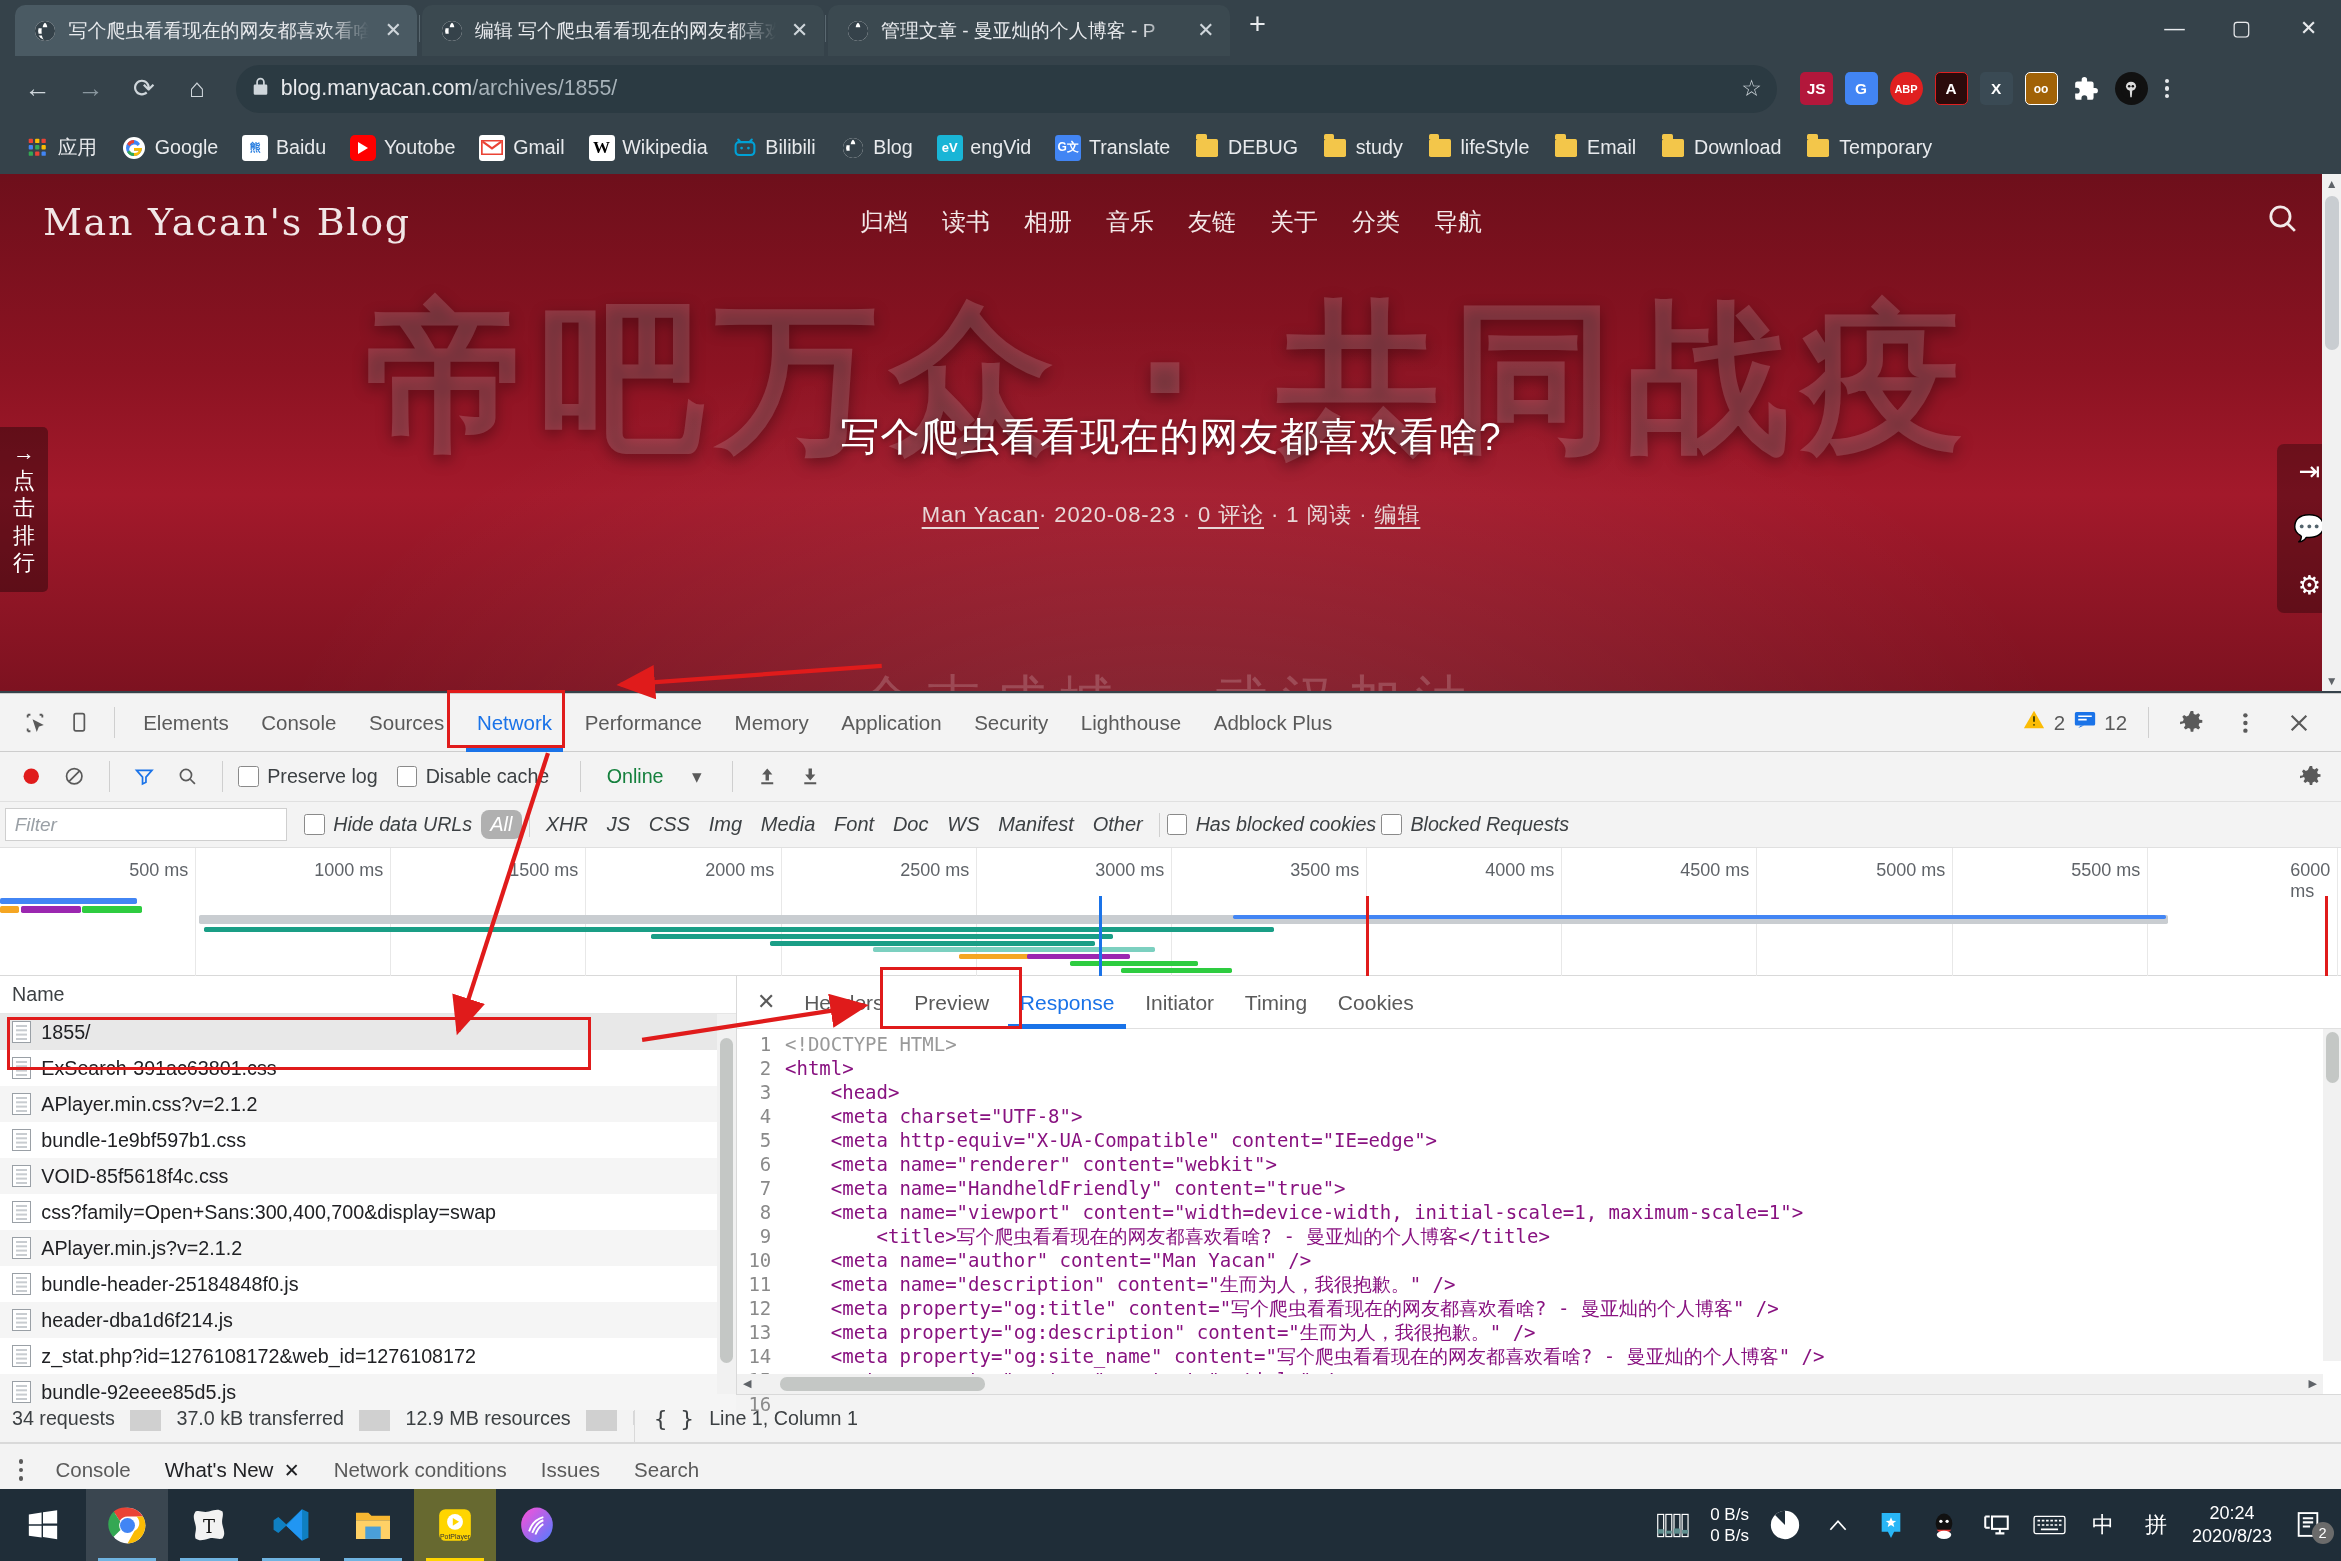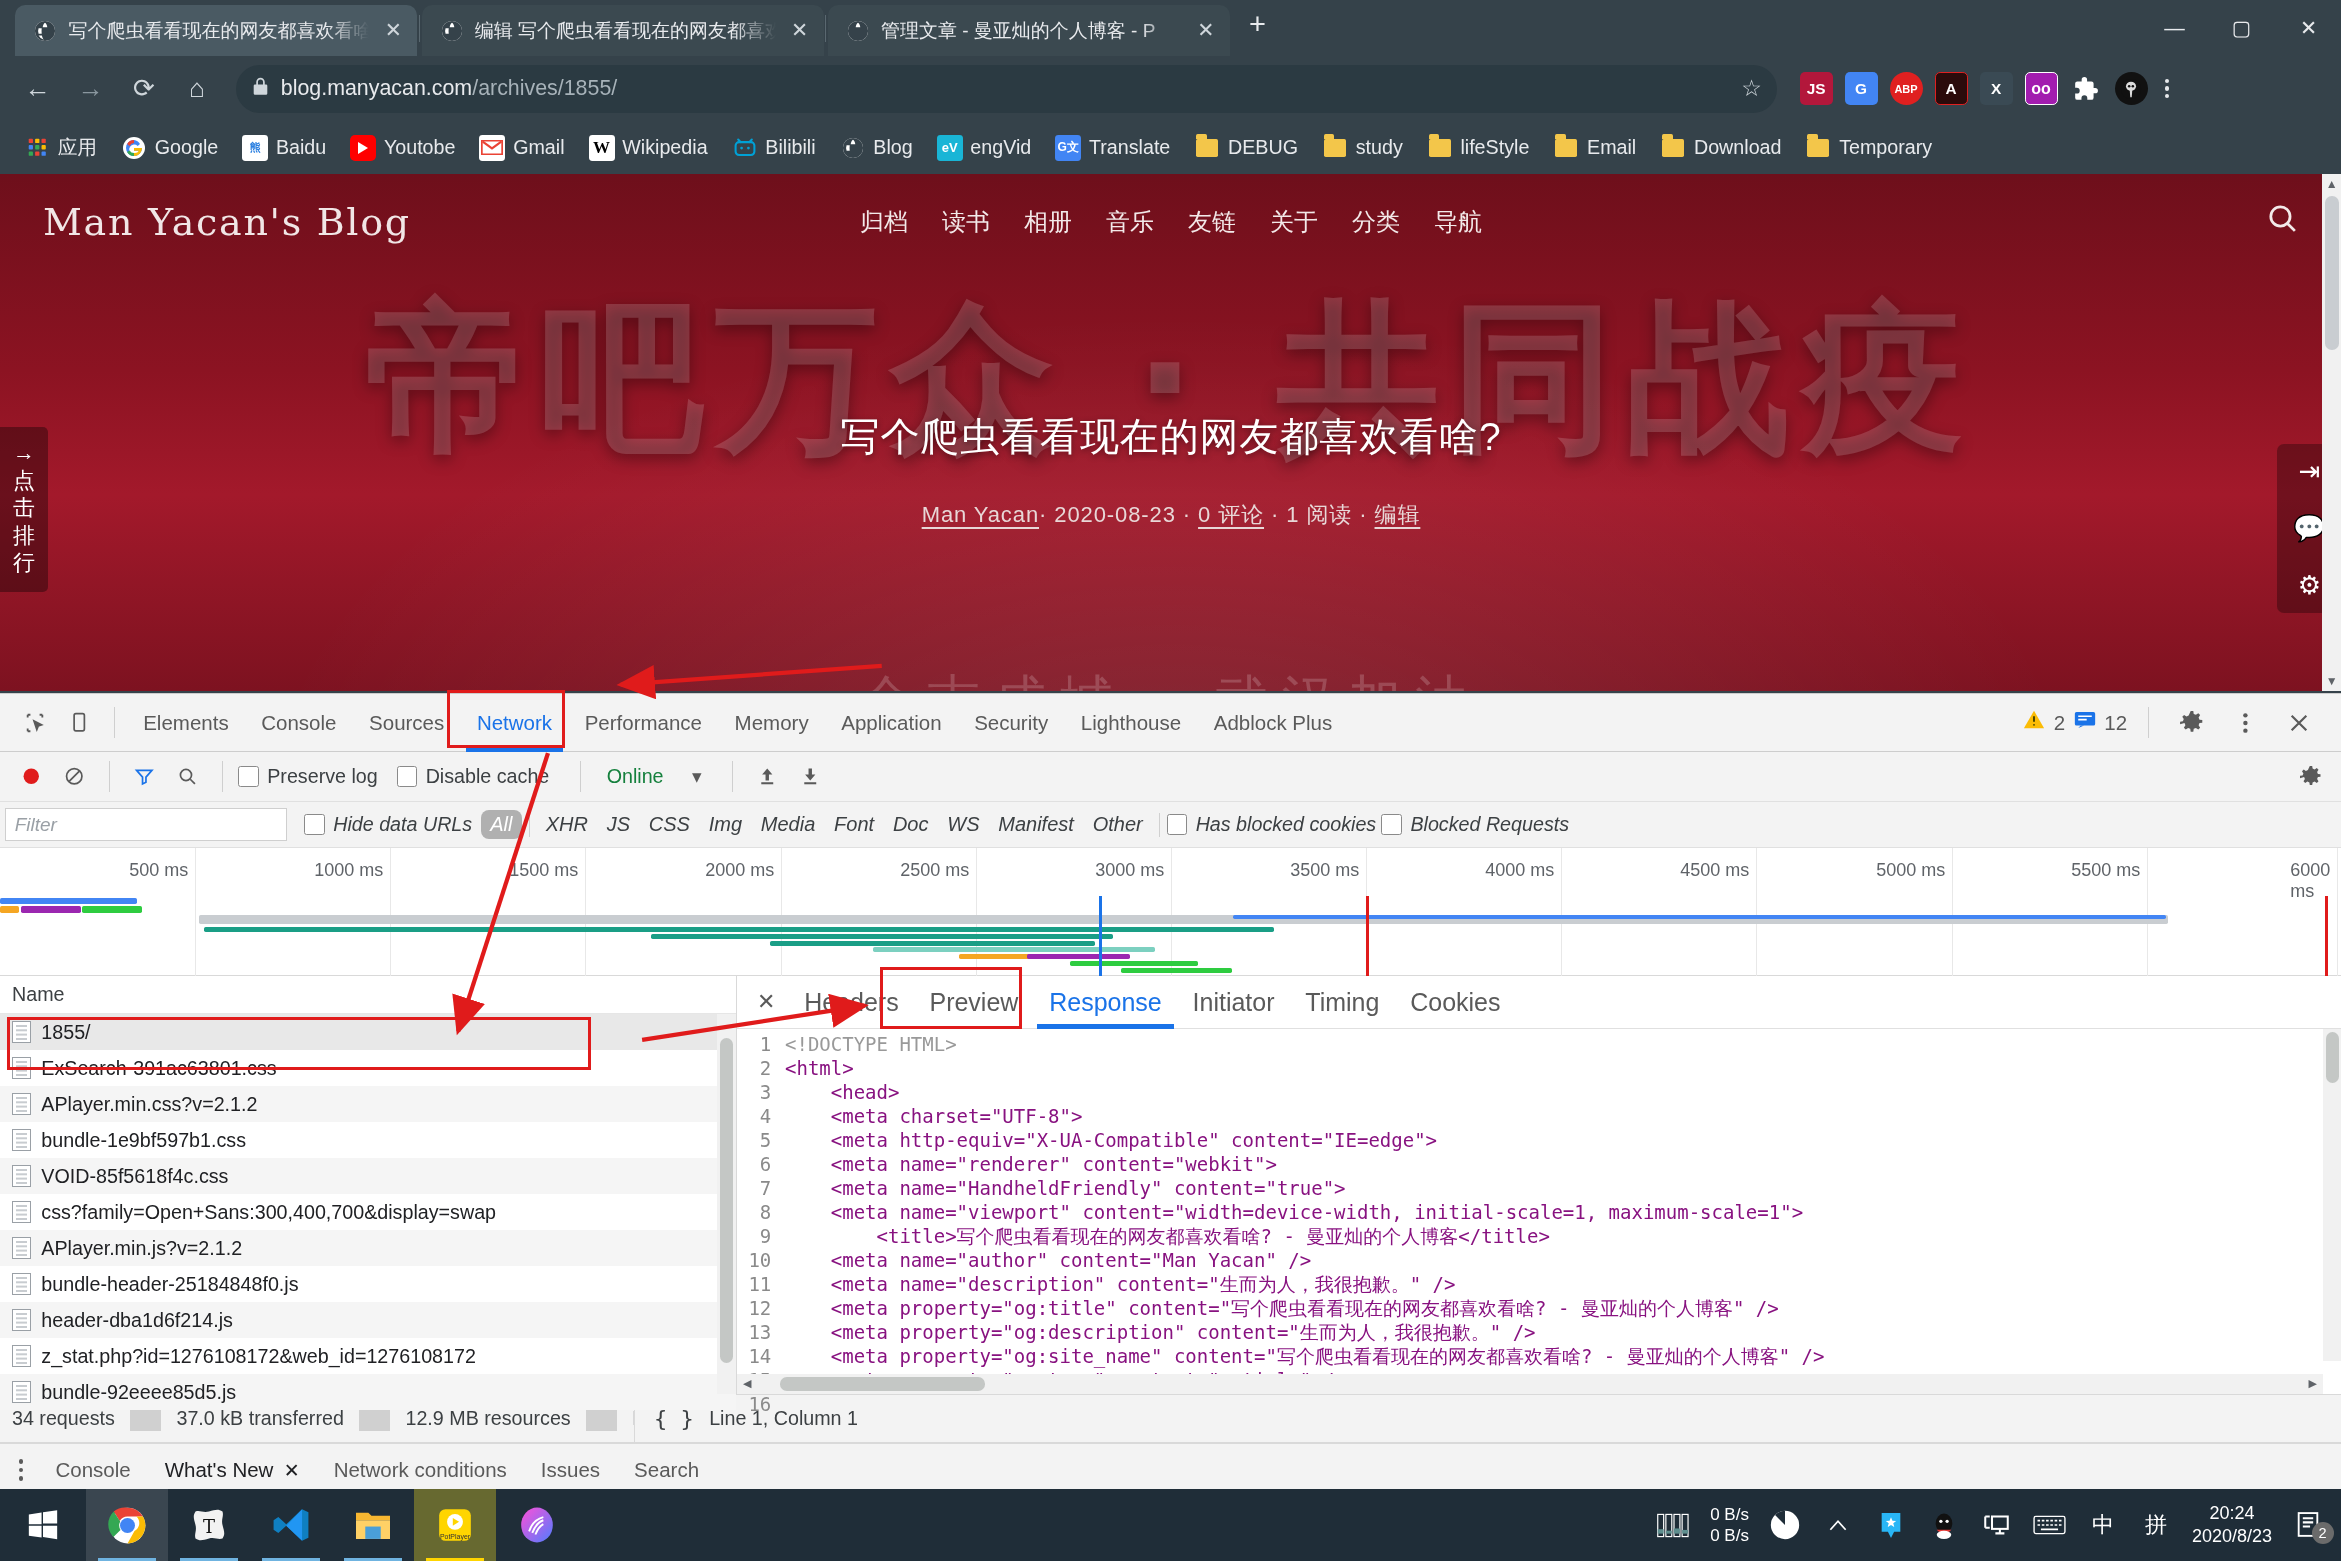--- a/index.html
+++ b/index.html
@@ -145,21 +145,21 @@
   .docico { width:19px; height:22px; background:#fff; border:0.9px solid #9aa0a6; position:relative; flex:0 0 19px;}
   .docico::after { content:""; position:absolute; left:2.6px; top:3.4px; right:2.6px; height:1.7px;
                    background:#c8ccd0; box-shadow:0 4.3px 0 #c8ccd0, 0 8.6px 0 #c8ccd0, 0 13px 0 #c8ccd0;}
   .listScroll { position:absolute; right:0; top:38px; bottom:0; width:19px; background:#f1f1f1;}
   .listScroll .th { position:absolute; left:2.6px; top:24px; width:13.7px; height:325px; background:#c4c7c5; border-radius:6.8px;}
 
   
   .respPane { flex:1 1 auto; background:#fff; position:relative; }
   .respTabs { height:53px; display:flex; align-items:center; border-bottom:0.9px solid #e0e0e0; padding-left:6.8px;}
   .rtClose { width:45px; text-align:center; font-size:22px; color:#5a5a5a; }
-  .rTab { padding:0 15.4px; height:53px; line-height:53px; font-size:25px; color:#5a5a5a; position:relative;}
+  .rTab { padding:0 15.4px; height:53px; line-height:53px; font-size:21px; color:#5a5a5a; position:relative;}
   .rTab.sel { color:#1a73e8; }
   .rTab.sel::after { content:""; position:absolute; left:3.4px; right:3.4px; bottom:0; height:4.3px; background:#1a73e8;}
   .code { font-family:"DejaVu Sans Mono", monospace; font-size:19px; line-height:24px; padding-top:3.4px;}
   .codeline { display:flex; white-space:pre; }
   .ln { width:48px; text-align:right; padding-right:13.7px; color:#8a8a8a; flex:0 0 48px;}
   .tg { color:#881280; } .cm { color:#999; }
   .codeScrollV { position:absolute; right:0; top:53px; bottom:33px; width:19px; background:#f1f1f1;}
   .codeScrollV .th { position:absolute; left:2.6px; top:3.4px; width:13.7px; height:51px; background:#c4c7c5; border-radius:6.8px;}
   .codeScrollH { position:absolute; left:0; right:19px; bottom:0; height:20.5px; background:#f1f1f1;
                  display:flex; align-items:center; }
@@ -266,21 +266,21 @@
         <span class="url"><span>blog.manyacan.com</span><span class="dim">/archives/1855/</span></span>
         <span class="star">☆</span>
       </div>
 
       <div class="exts">
         <div class="ext" style="background:#b3173b">JS</div>
         <div class="ext" style="background:#4285f4">G</div>
         <div class="ext" style="background:#e02020;border-radius:50%;font-size:11px">ABP</div>
         <div class="ext" style="background:#2b0b0b;border:1.7px solid #e02020">A</div>
         <div class="ext" style="background:#3a4a54">X</div>
-        <div class="ext" style="background:#a21caf;border:1.7px solid #fff;font-size:16px">oo</div>
+        <div class="ext" style="background:#a16207;border:1.7px solid #fff;font-size:12px">oo</div>
         <div class="ext">
           <svg width="26" height="26" viewBox="0 0 24 24" fill="#fff">
               <path d="M20.5 11H19V7a2 2 0 00-2-2h-4V3.5a2.5 2.5 0 10-5 0V5H4a2 2 0 00-2 2v3.8h1.5a2.7 2.7 0 110 5.4H2V20a2 2 0 002 2h3.8v-1.5a2.7 2.7 0 115.4 0V22H17a2 2 0 002-2v-4h1.5a2.5 2.5 0 100-5z"></path>
             </svg>
         </div>
         <div class="ext" style="background:#111;border-radius:50%">
           <svg width="22" height="22" viewBox="0 0 24 24">
               <ellipse cx="12" cy="12" rx="11" ry="11" fill="#111"></ellipse>
               <ellipse cx="12" cy="9" rx="5.5" ry="5" fill="#dcdcdc"></ellipse>
               <circle cx="10" cy="9" r="1.4" fill="#111"></circle>

